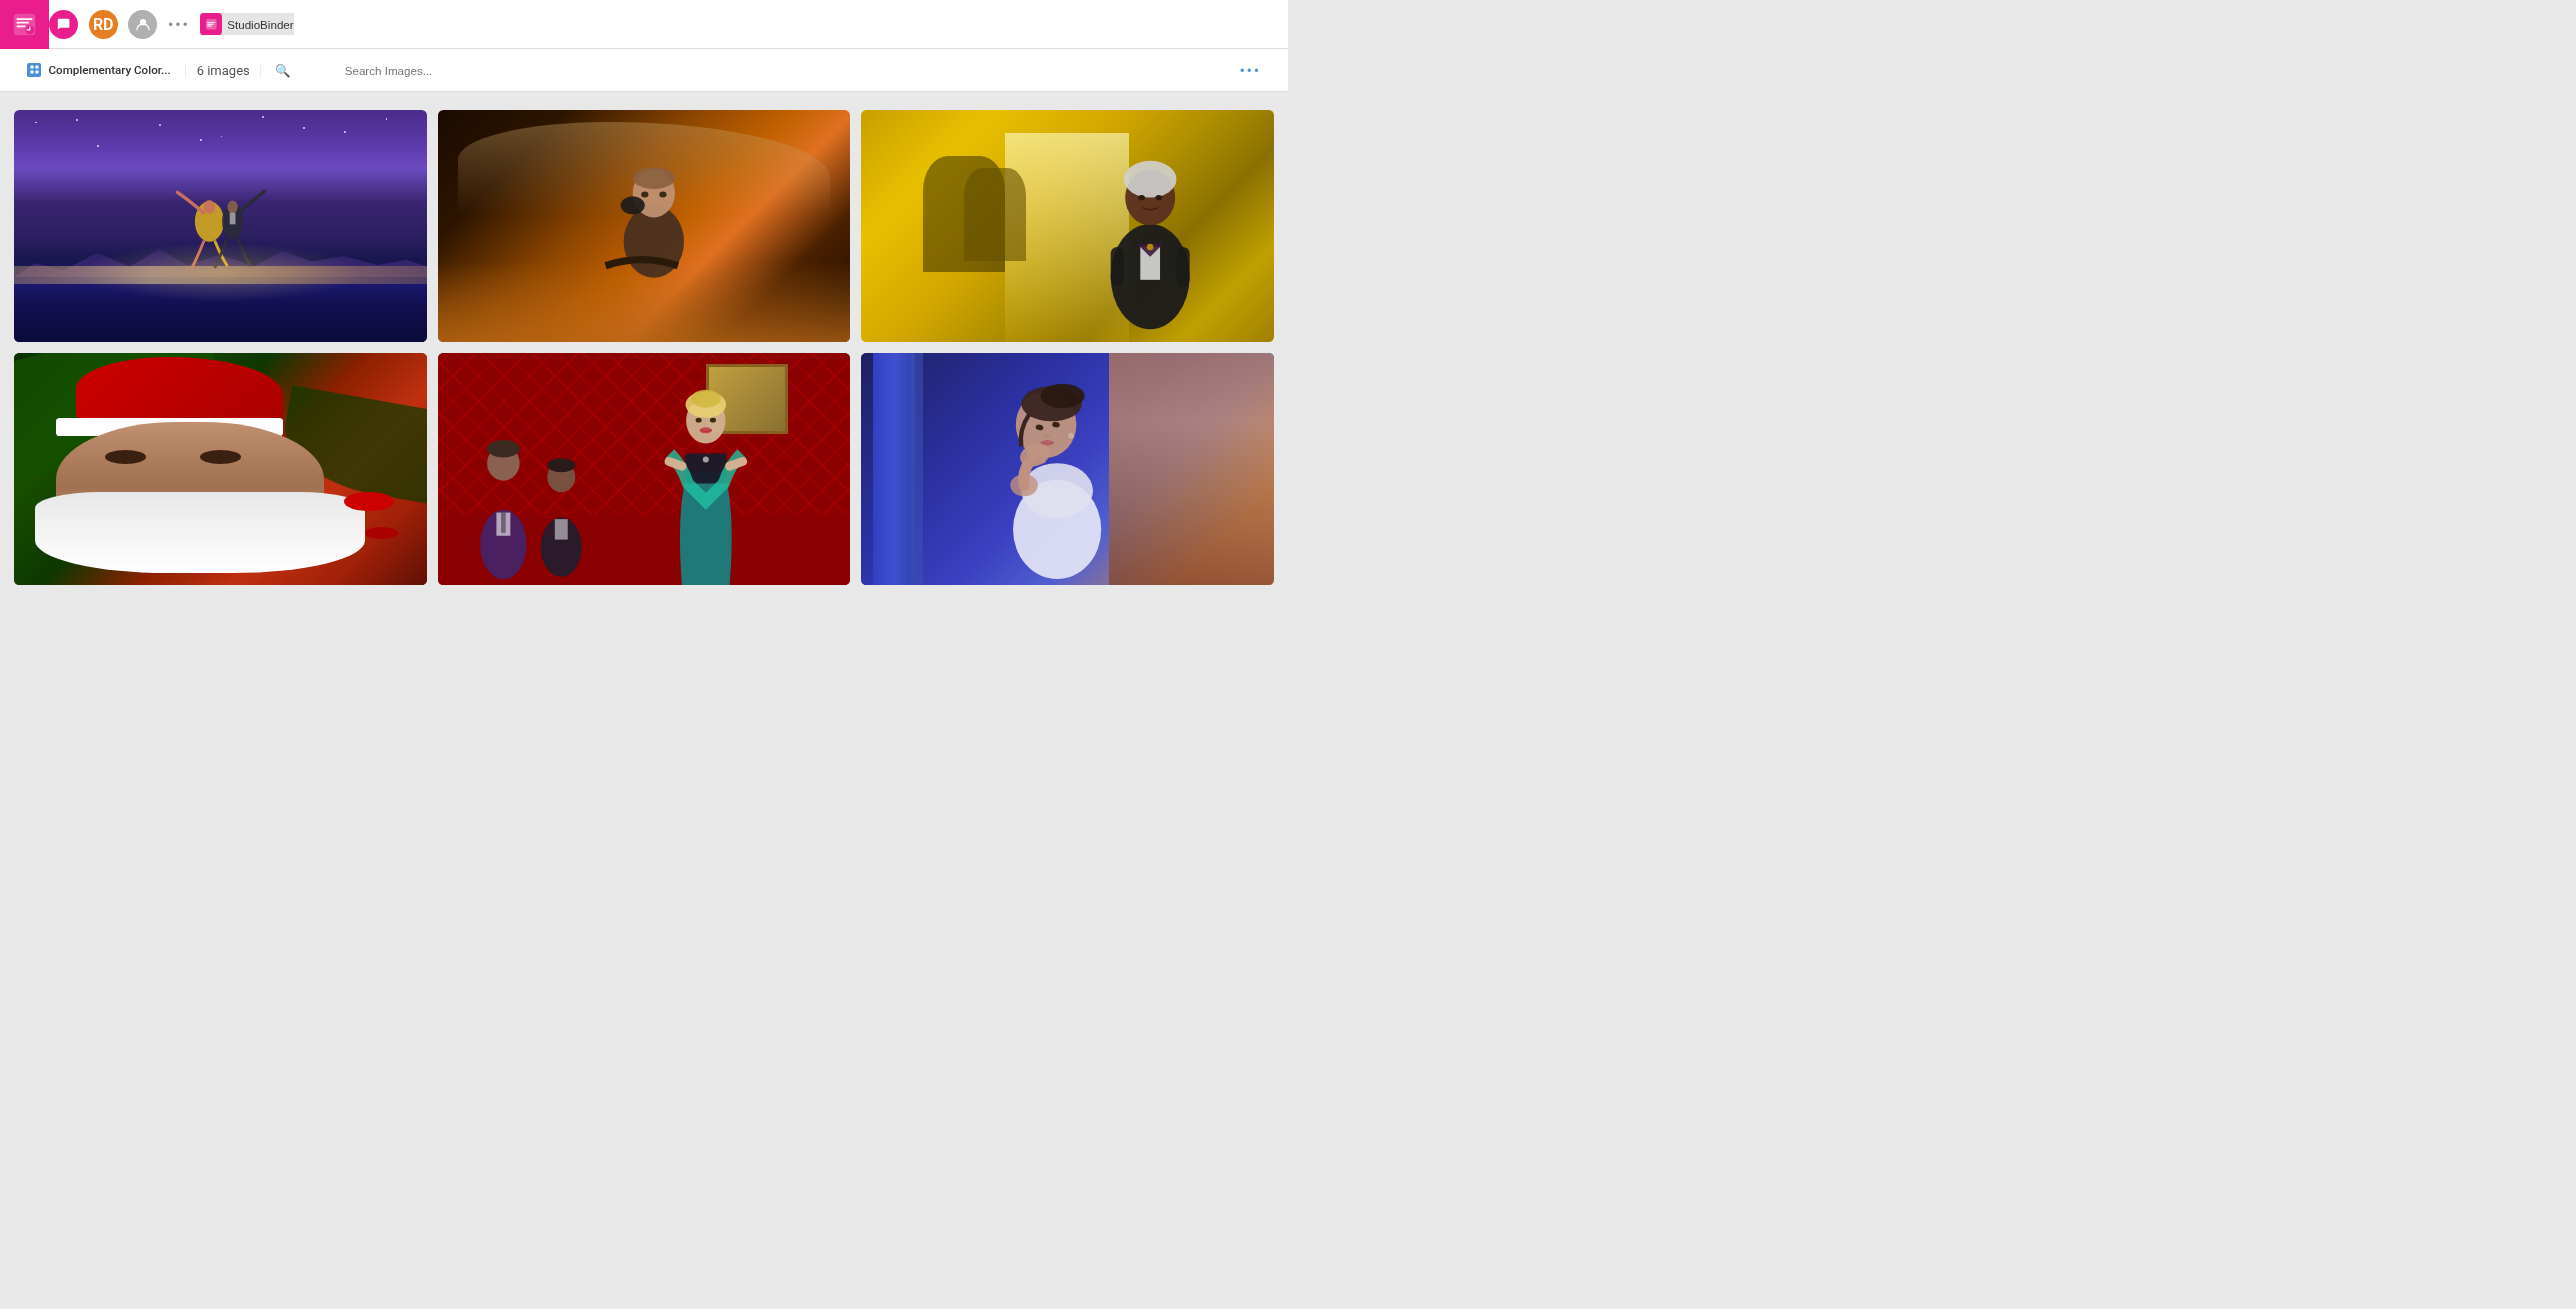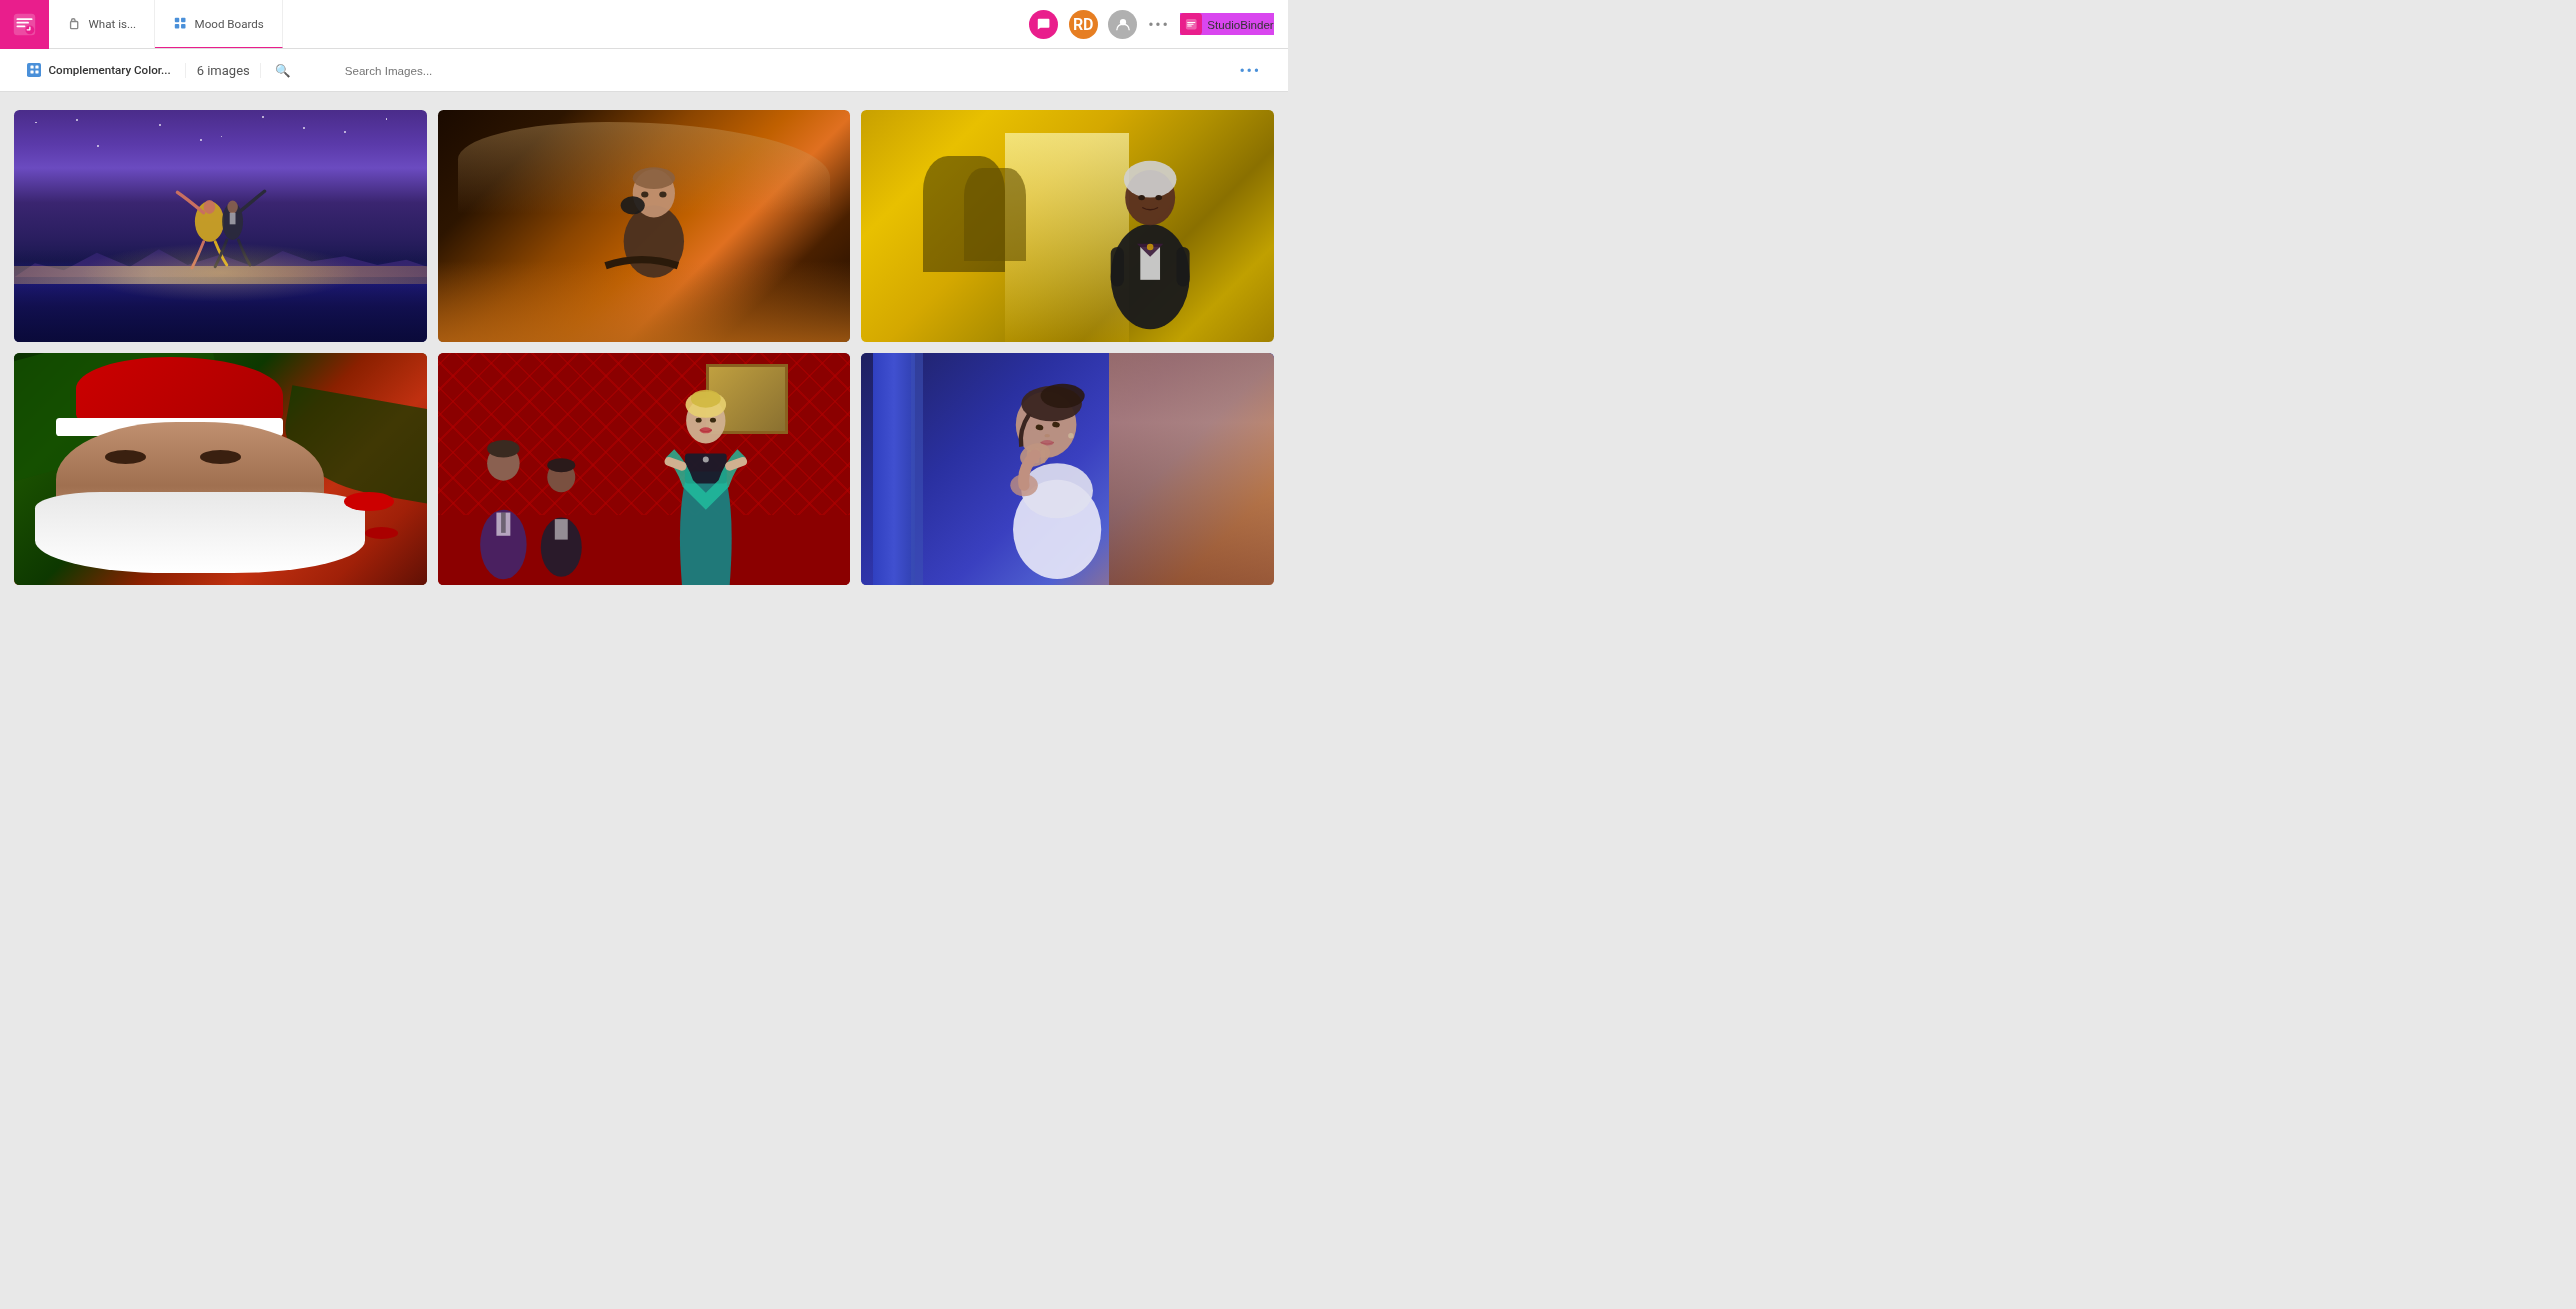--- a/index.html
+++ b/index.html
@@ -102,21 +102,21 @@
       font-size: 16px;
       color: #888;
       cursor: pointer;
       letter-spacing: 1.8px;
     }
 
     .studio-binder-btn {
       display: flex;
       align-items: center;
       gap: 5.4px;
-      background: #d946ef;
+      background: #e5e5e5;
       border: none;
       cursor: pointer;
       font-size: 11.6px;
       font-weight: 500;
       color: #333;
     }
 
     .sb-icon {
       width: 21.5px;
       height: 21.5px;
@@ -372,45 +372,20 @@
 
   <div class="nav-logo">
     <svg viewBox="0 0 28 28" fill="none">
       <rect x="2" y="2" width="24" height="24" rx="4" fill="rgba(255,255,255,0.2)"></rect>
       <path d="M6 8h16M6 12h12M6 16h8" stroke="white" stroke-width="2" stroke-linecap="round"></path>
       <circle cx="20" cy="20" r="5" fill="#e91e8c"></circle>
       <path d="M17 20h3M20 17v3" stroke="white" stroke-width="1.5" stroke-linecap="round"></path>
     </svg>
   </div>
 
-  <div class="nav-tabs">
-
-    <div class="nav-tab">
-      <span class="tab-icon">
-        <svg width="14.3" height="14.3" viewBox="0 0 16 16" fill="none">
-          <rect x="4" y="5" width="8" height="8" rx="1" stroke="#888" stroke-width="1.5"></rect>
-          <path d="M5 5V4a2 2 0 014 0v1" stroke="#888" stroke-width="1.5"></path>
-        </svg>
-      </span>
-      <span>What is...</span>
-    </div>
-
-    <div class="nav-tab" style="border-bottom: 1.8px solid #e91e8c;">
-      <span class="tab-icon">
-        <svg width="14.3" height="14.3" viewBox="0 0 16 16" fill="none">
-          <rect x="2" y="2" width="5" height="5" rx="1" fill="#4a90d9"></rect>
-          <rect x="9" y="2" width="5" height="5" rx="1" fill="#4a90d9"></rect>
-          <rect x="2" y="9" width="5" height="5" rx="1" fill="#4a90d9"></rect>
-          <rect x="9" y="9" width="5" height="5" rx="1" fill="#4a90d9"></rect>
-        </svg>
-      </span>
-      <span>Mood Boards</span>
-    </div>
-
-  </div>
 
   <div class="nav-right">
     <div class="avatar-circle avatar-chat">
       <svg width="14.3" height="14.3" viewBox="0 0 16 16" fill="none">
         <path d="M2 2h12a1 1 0 011 1v8a1 1 0 01-1 1H5l-3 2V3a1 1 0 011-1z" fill="white"></path>
       </svg>
     </div>
     <div class="avatar-circle avatar-rd">
       <span>RD</span>
     </div>

